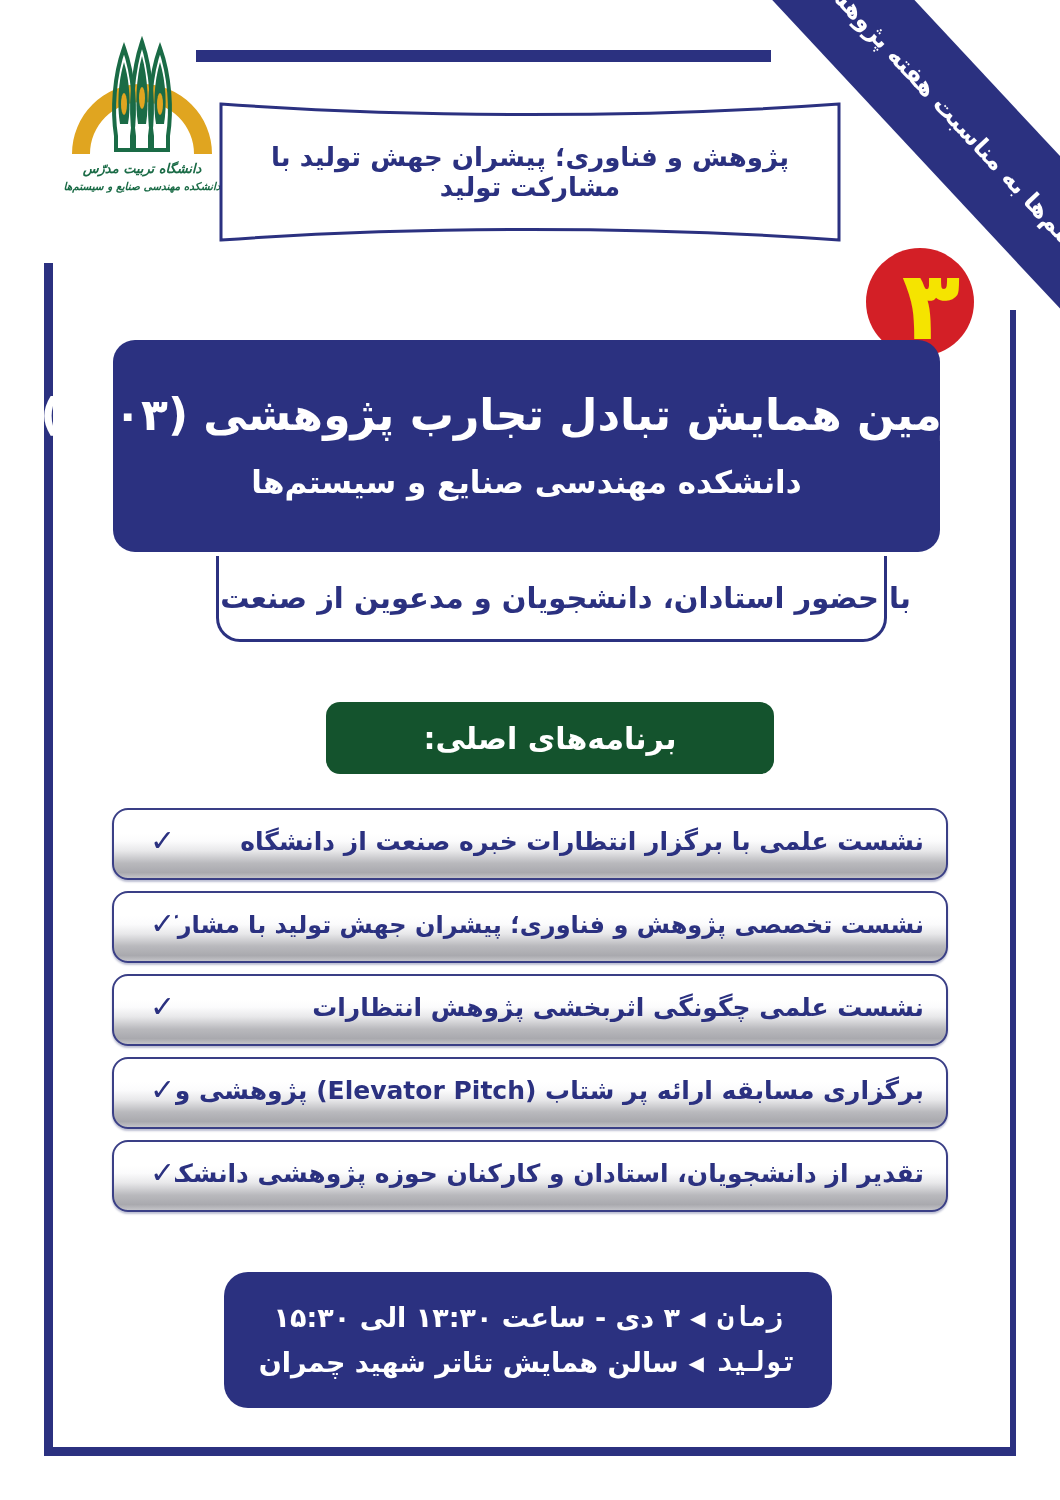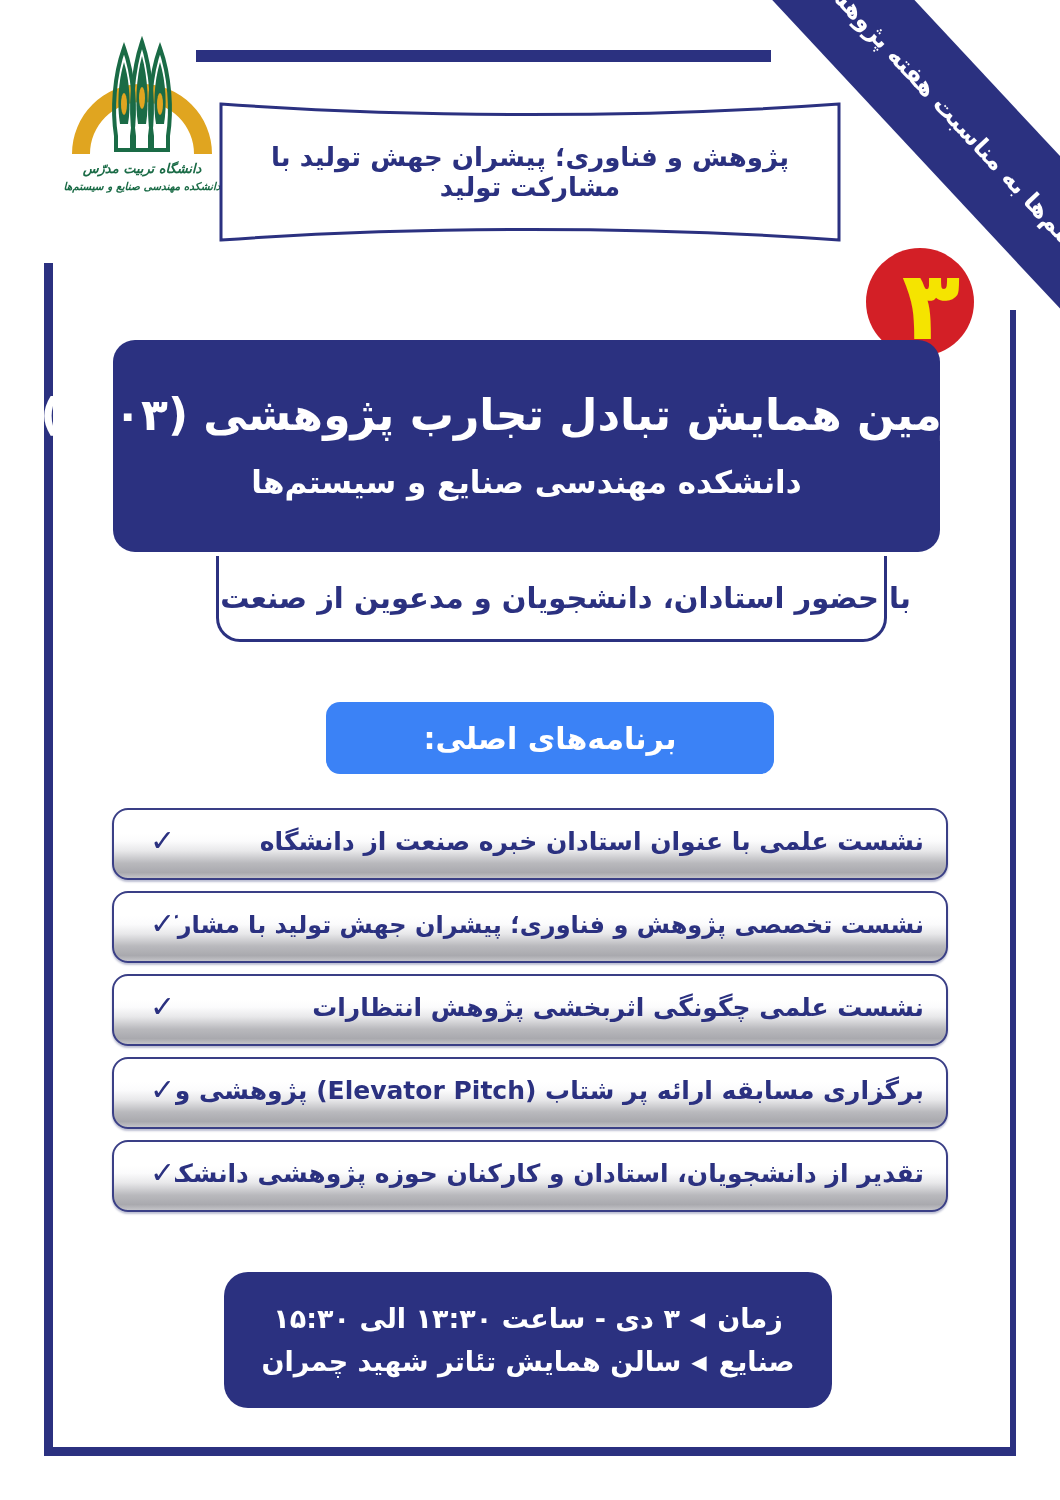--- a/index.html
+++ b/index.html
@@ -241,21 +241,21 @@
     white-space: nowrap;
   }
 
   
   .prog-header {
     position: absolute;
     left: 326px;
     top: 702px;
     width: 448px;
     height: 72px;
-    background: #3b82f6;
+    background: #14532d;
     border-radius: 14px;
     display: flex;
     align-items: center;
     justify-content: center;
   }
   .prog-header span {
     color: #ffffff;
     font-size: 30px;
     font-weight: bold;
     direction: rtl;
@@ -333,21 +333,21 @@
     color: #ffffff;
     font-size: 27px;
     font-weight: bold;
     direction: rtl;
     white-space: nowrap;
     display: flex;
     flex-direction: row;
     align-items: center;
     gap: 10px;
   }
-  .info-label { display: inline-flex; align-items: center; }
+  .info-label { display: inline-flex; align-items: center; font-family: Liberation Mono, monospace; }
   .info-arrow { font-size: 20px; margin-right: 2px; }
 </style>
 </head>
 <body>
 
 <div id="poster">
 
   <div class="top-bar"></div>
   <div class="frame-left"></div>
   <div class="frame-right"></div>
@@ -408,21 +408,21 @@
   </div>
 
   <div class="prog-header">
     <span>برنامه‌های اصلی:</span>
   </div>
 
   <div class="prog-list">
 
     <div class="prog-item">
       <span class="prog-check">✓</span>
-      <span class="prog-text">نشست علمی با عنوان استادان خبره صنعت از دانشگاه</span>
+      <span class="prog-text">نشست علمی با برگزار انتظارات خبره صنعت از دانشگاه</span>
     </div>
 
     <div class="prog-item wide">
       <span class="prog-check">✓</span>
       <span class="prog-text">نشست تخصصی پژوهش و فناوری؛ پیشران جهش تولید با مشارکت مردم</span>
     </div>
 
     <div class="prog-item">
       <span class="prog-check">✓</span>
       <span class="prog-text">نشست علمی چگونگی اثربخشی پژوهش انتظارات</span>
@@ -440,19 +440,19 @@
 
   </div>
 
   <div class="info-box">
     <div class="info-row">
       <span class="info-label">زمان</span>
       <span class="info-arrow">◀</span>
       <span>۳ دی  - ساعت ۱۳:۳۰ الی ۱۵:۳۰</span>
     </div>
     <div class="info-row">
-      <span class="info-label">صنایع</span>
+      <span class="info-label">تولید</span>
       <span class="info-arrow">◀</span>
       <span>سالن همایش تئاتر شهید چمران</span>
     </div>
   </div>
 
 </div>
 
 </body></html>

